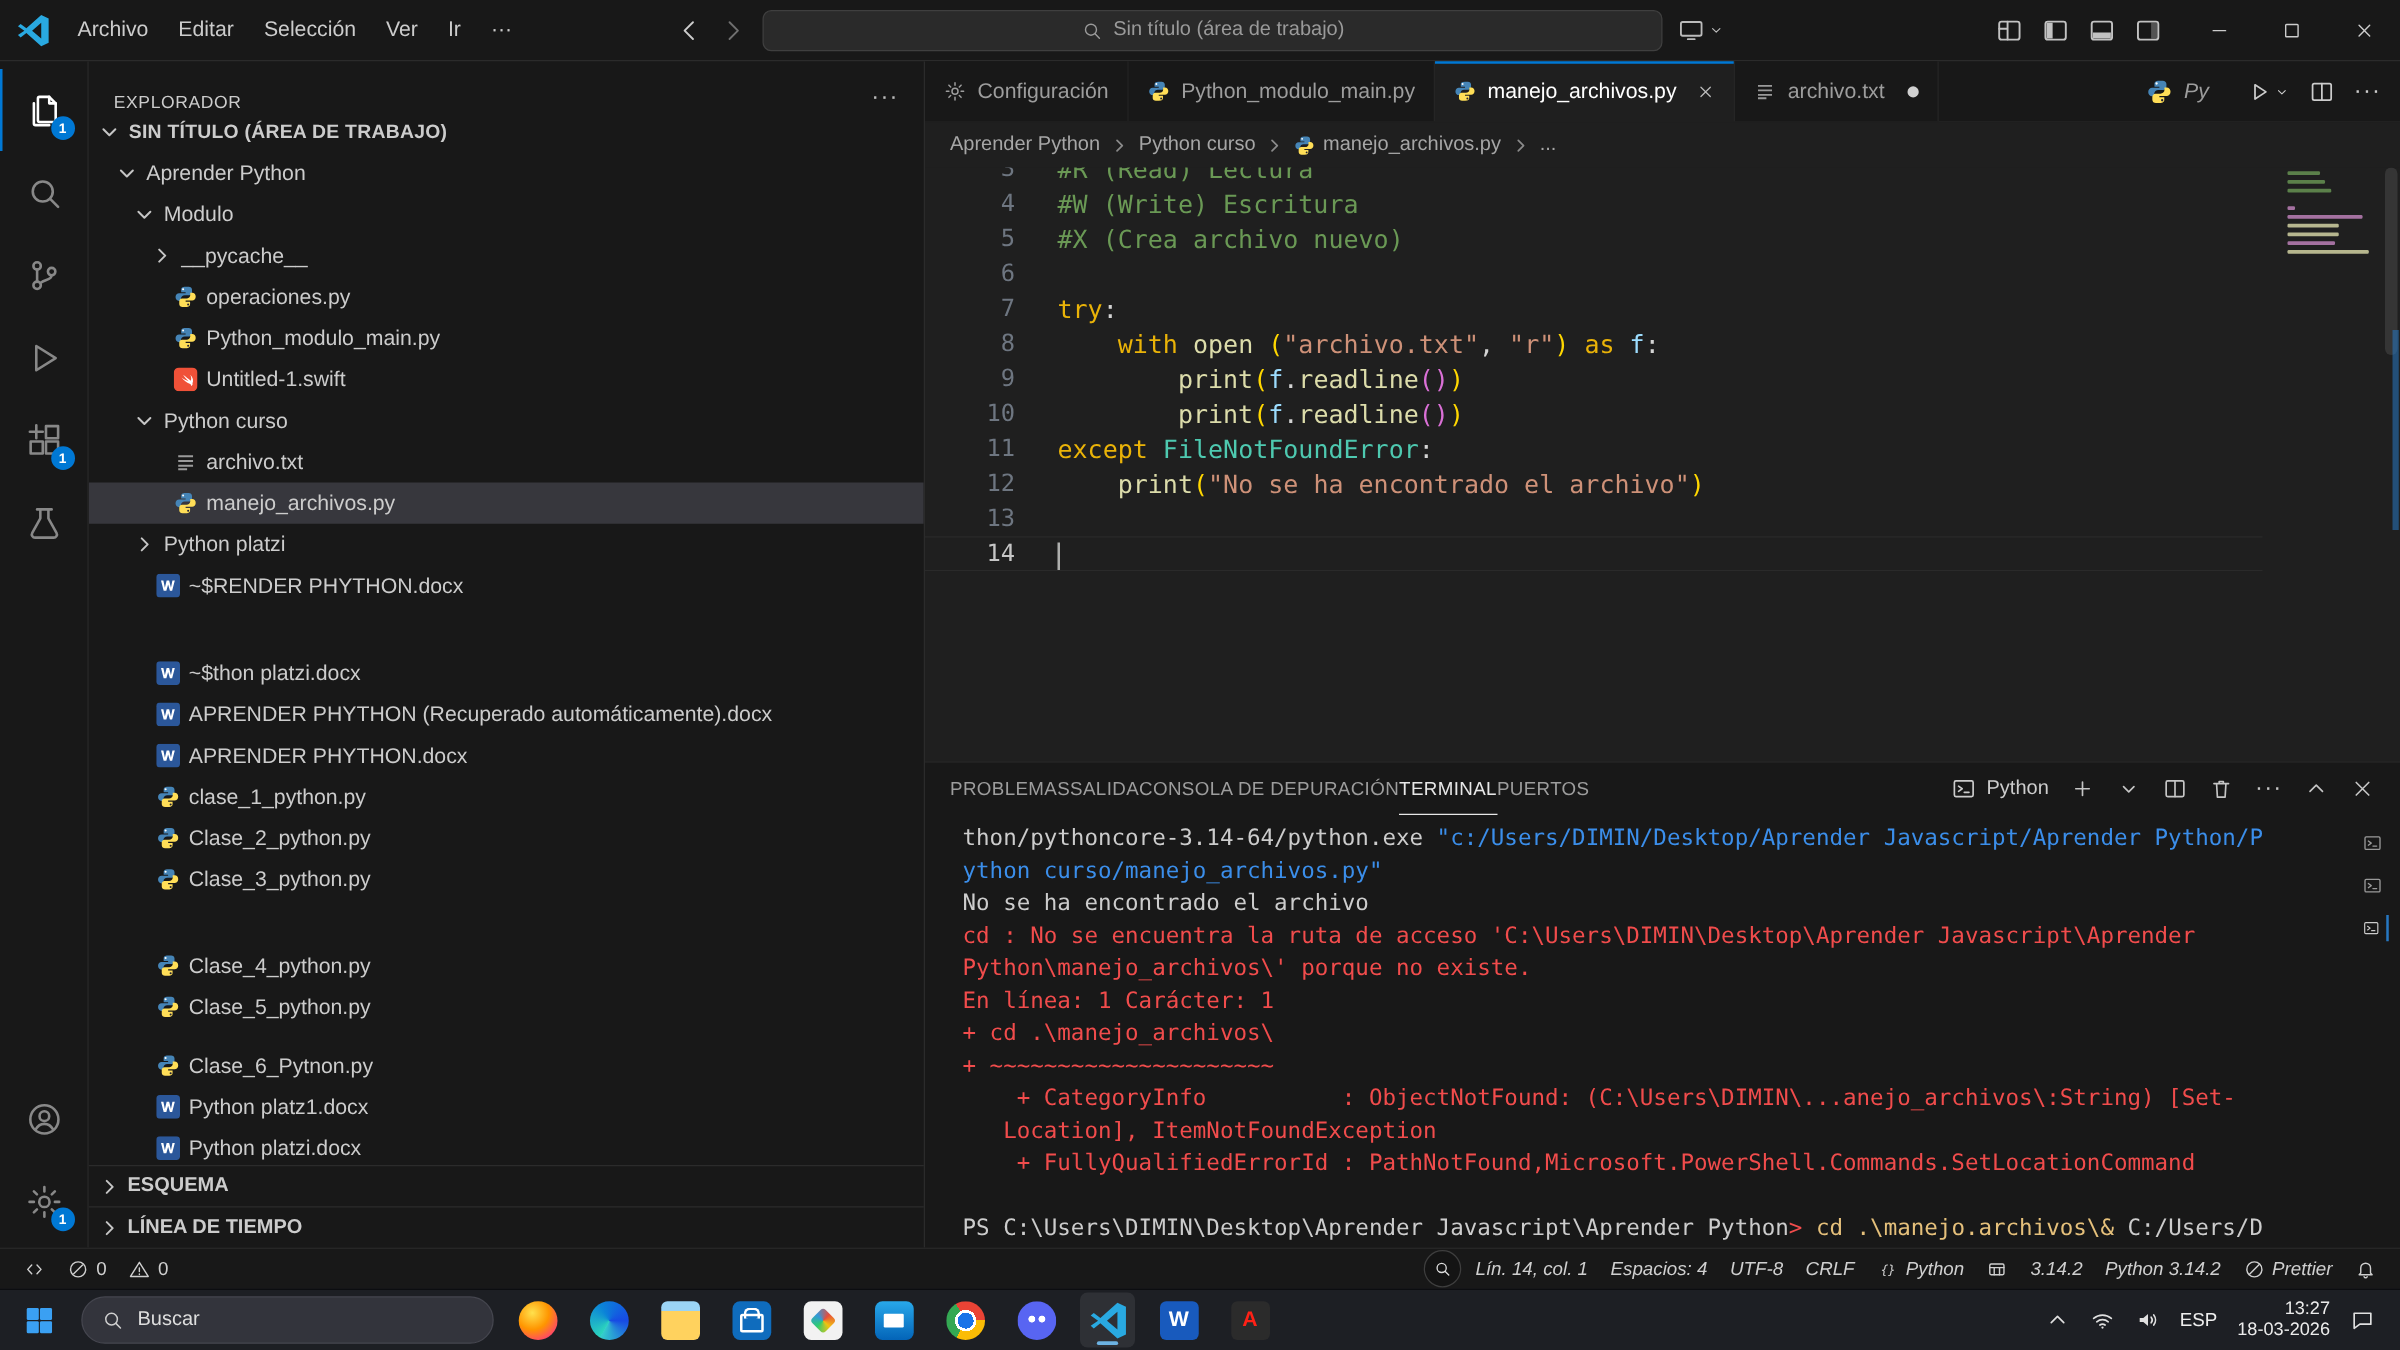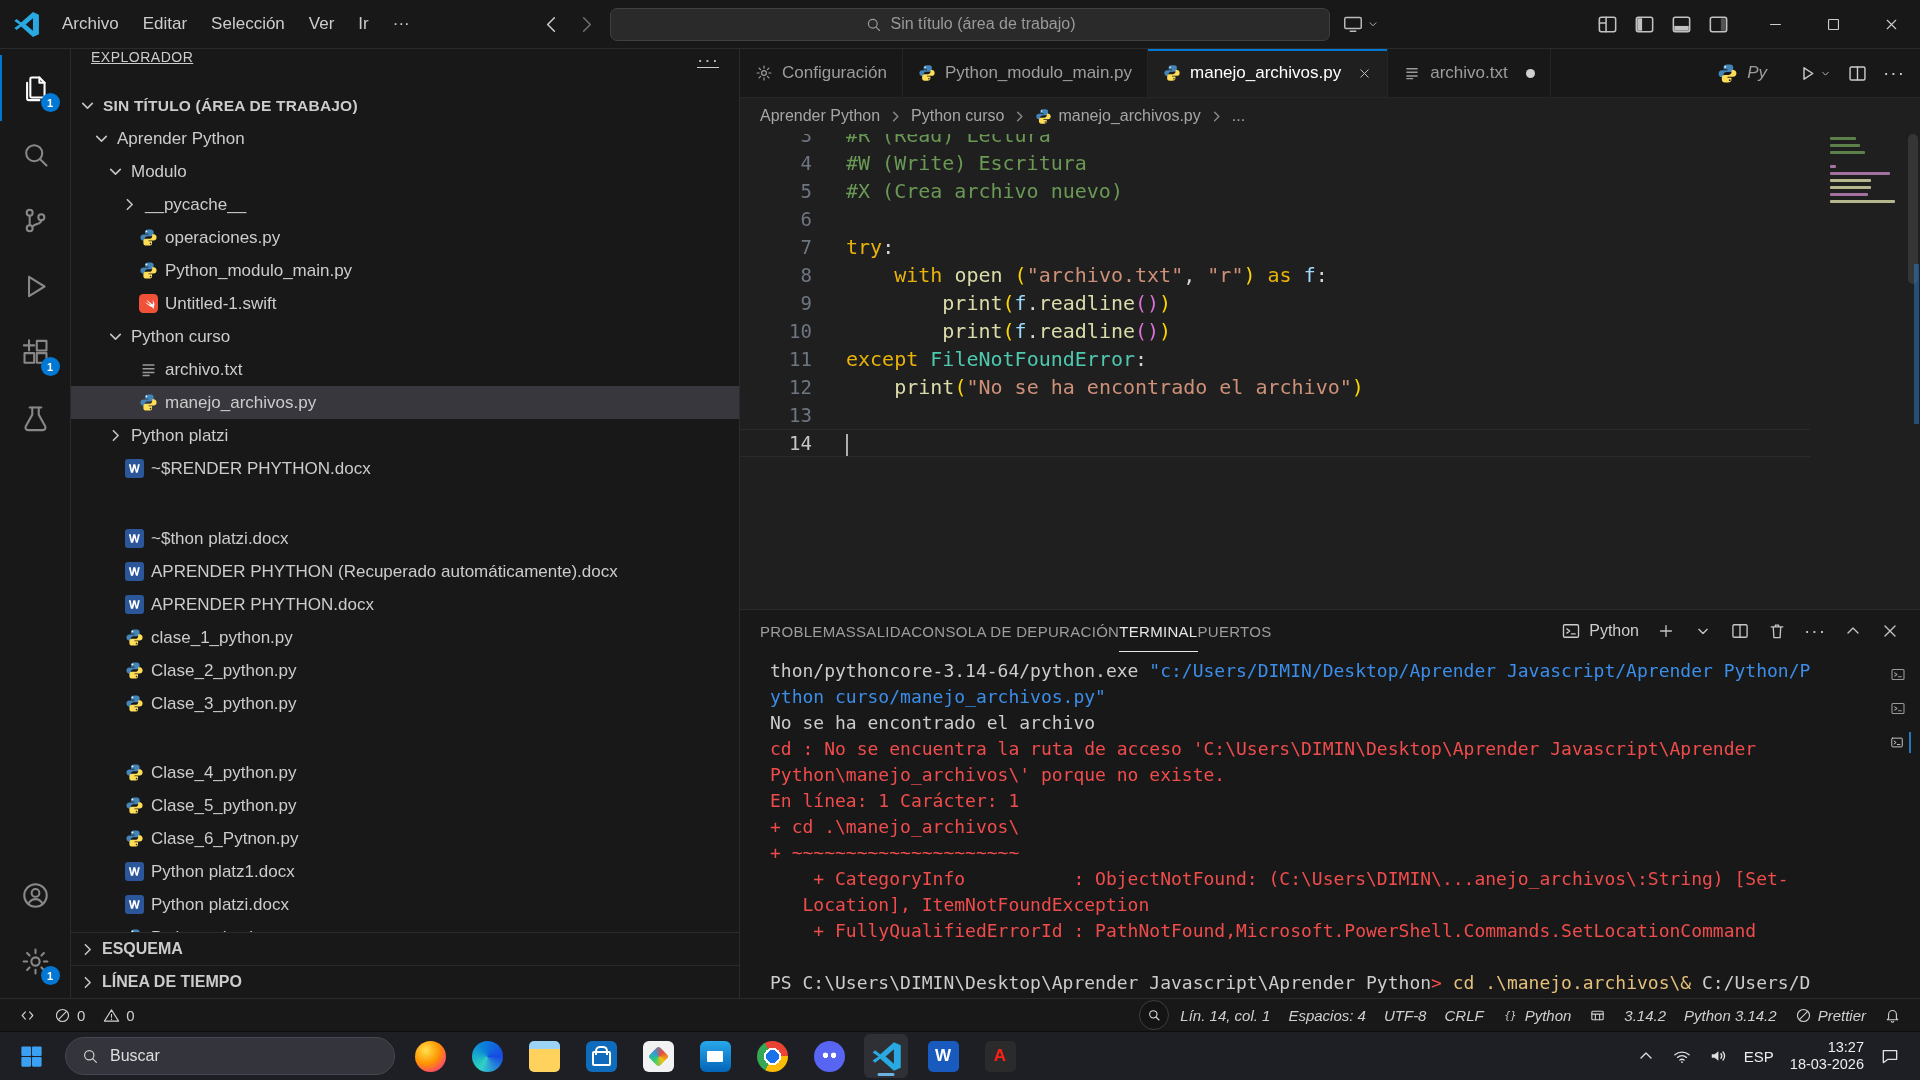--- a/index.html
+++ b/index.html
@@ -42,22 +42,22 @@
   .ab-item.active { color:#fff; box-shadow:inset 2px 0 0 #0078d4; }
   .ab-item .icn { width:31px; height:31px; }
   .badge { position:absolute; right:11px; bottom:9px; min-width:19px; height:19px; border-radius:10px;
            background:#0078d4; color:#fff; font-size:11px; display:flex; align-items:center;
            justify-content:center; padding:0 4px; font-weight:700; }
   .ab-bottom { margin-top:auto; padding-bottom:4px; display:flex; flex-direction:column; align-items:center; }
 
   
   .sidebar { width:669px; background:#181818; border-right:1px solid #2b2b2b;
              display:flex; flex-direction:column; min-width:0; }
-  .side-header { height:40px; flex:none; display:flex; align-items:flex-start; padding:0 20px;
-                 font-size:14px; letter-spacing:.5px; color:#ccc;text-decoration:underline; }
+  .side-header { height:40px; flex:none; display:flex; align-items:flex-end; padding:0 20px;
+                 font-size:14px; letter-spacing:.5px; color:#ccc; }
   .side-header .more { margin-left:auto; color:#bbb; font-size:19px; letter-spacing:1px; }
   .tree { flex:1; overflow:hidden; }
   .row { height:33px; display:flex; align-items:center; gap:7px; color:#ccc; font-size:17px;
          white-space:nowrap; overflow:hidden; padding-right:6px; }
   .row.selected { background:#37373d; }
   .row.bold { font-weight:700; font-size:15.5px; letter-spacing:.2px; }
   .chev { width:17px; height:17px; flex:none; color:#c5c5c5; }
   .fic { width:19px; height:19px; flex:none; }
   .sections { flex:none; }
   .sec-row { height:33px; border-top:1px solid #2b2b2b; display:flex; align-items:center;
@@ -549,21 +549,21 @@
             <span class="icn fic">
               <svg viewBox="0 0 16 16">
                 <path fill="#4584b6" d="M7.9 1.2c-2.3 0-2.9.9-2.9 2v1.6h3v.7H3.6c-1.3 0-2.4 1-2.4 2.6 0 1.5 1 2.6 2.4 2.6h1.3V9.1c0-1.3 1.1-2.2 2.5-2.2h3c1 0 1.9-.9 1.9-2V3.2c0-1.2-1-2-2.2-2z"></path>
                 <circle cx="6.3" cy="2.9" r=".7" fill="#fff"></circle>
                 <path fill="#ffde57" d="M8.1 14.8c2.3 0 2.9-.9 2.9-2v-1.6H8v-.7h4.4c1.3 0 2.4-1 2.4-2.6 0-1.5-1-2.6-2.4-2.6h-1.3v1.6c0 1.3-1.1 2.2-2.5 2.2h-3c-1 0-1.9.9-1.9 2v1.7c0 1.2 1 2 2.2 2z"></path>
                 <circle cx="9.7" cy="13.1" r=".7" fill="#223"></circle>
               </svg>
             </span>
             <span>Clase_5_python.py</span>
           </div>
-          <div class="row" style="padding-left: 54px;">
+          <div class="row" style="padding-left: 54px; margin-top: 14px;">
             <span class="icn fic">
               <svg viewBox="0 0 16 16">
                 <path fill="#4584b6" d="M7.9 1.2c-2.3 0-2.9.9-2.9 2v1.6h3v.7H3.6c-1.3 0-2.4 1-2.4 2.6 0 1.5 1 2.6 2.4 2.6h1.3V9.1c0-1.3 1.1-2.2 2.5-2.2h3c1 0 1.9-.9 1.9-2V3.2c0-1.2-1-2-2.2-2z"></path>
                 <circle cx="6.3" cy="2.9" r=".7" fill="#fff"></circle>
                 <path fill="#ffde57" d="M8.1 14.8c2.3 0 2.9-.9 2.9-2v-1.6H8v-.7h4.4c1.3 0 2.4-1 2.4-2.6 0-1.5-1-2.6-2.4-2.6h-1.3v1.6c0 1.3-1.1 2.2-2.5 2.2h-3c-1 0-1.9.9-1.9 2v1.7c0 1.2 1 2 2.2 2z"></path>
                 <circle cx="9.7" cy="13.1" r=".7" fill="#223"></circle>
               </svg>
             </span>
             <span>Clase_6_Pytnon.py</span>
           </div>

